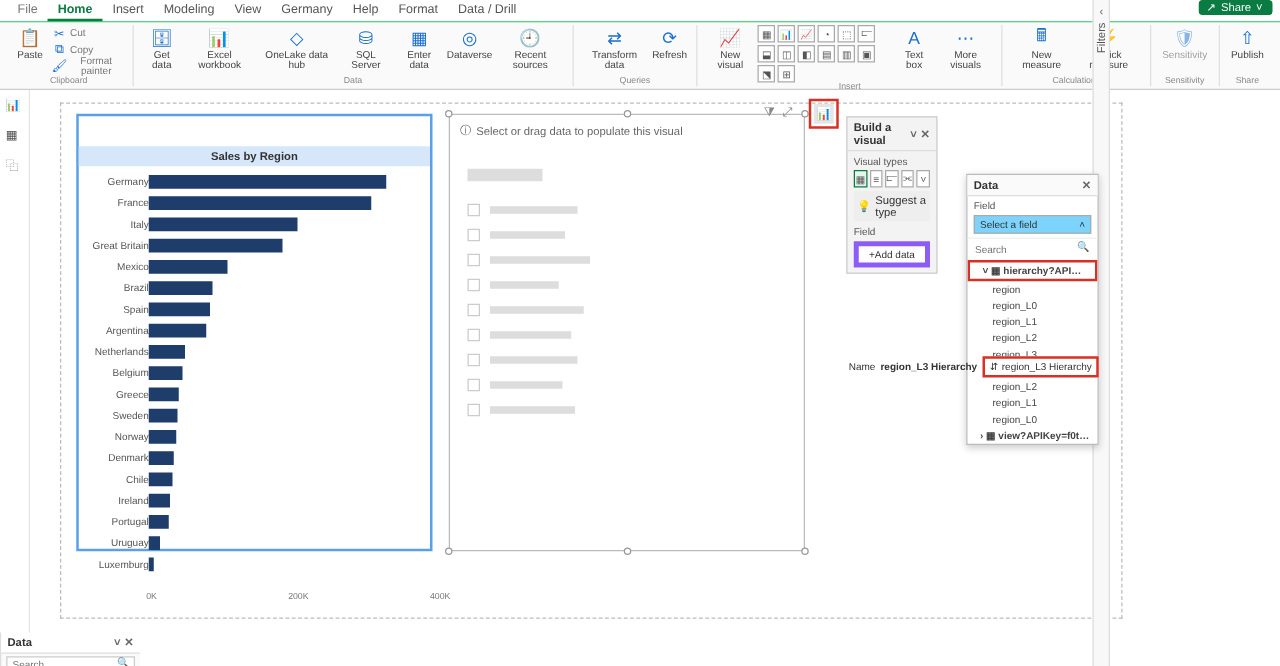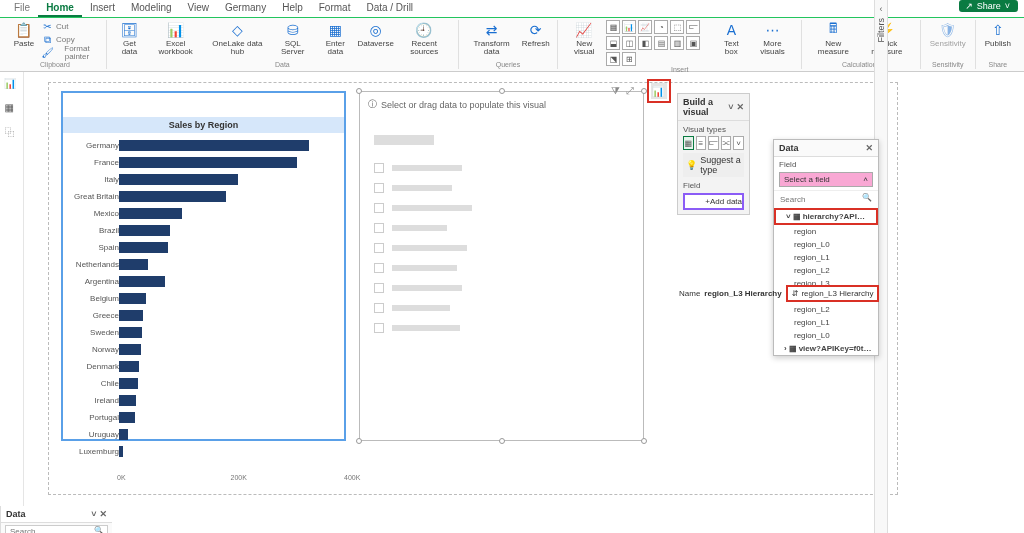--- a/index.html
+++ b/index.html
@@ -66,26 +66,26 @@
 .build-pane { position: absolute; left: 628px; top: 10px; width: 73px; background: #f3f3f3; border: 1px solid #ccc; font-size: 9px; z-index: 2; }
 .pane-header { display: flex; align-items: center; padding: 3px 5px; border-bottom: 1px solid #ddd; font-weight: 600; }
 .pane-header .spacer { flex: 1; }
 .pane-header .ic { font-size: 9px; color: #666; margin-left: 3px; cursor: pointer; }
 .pane-body { padding: 4px 5px; }
 .vis-type-row { display: flex; gap: 2px; margin-bottom: 3px; }
 .vis-type { width: 14px; height: 14px; border: 1px solid #aaa; background: #fff; font-size: 8px; display: flex; align-items: center; justify-content: center; color: #555; }
 .vis-type.active { border-color: #0a7b42; background: #e7f4ec; }
 .suggest { display: flex; align-items: center; gap: 3px; background: #eee; padding: 2px 3px; margin-bottom: 4px; cursor: pointer; }
 .field-lbl { font-size: 8px; color: #555; margin-bottom: 3px; }
-.add-data-btn { border: 2px solid #8b5cf6; background: #fff; text-align: right; padding: 2px 0; font-size: 8px; cursor: pointer; }
+.add-data-btn { border: 4px solid #8b5cf6; background: #fff; text-align: center; padding: 2px 0; font-size: 8px; cursor: pointer; }
 
 
 .data-popup { position: absolute; left: 724px; top: 56px; width: 106px; background: #fff; border: 1px solid #bbb; box-shadow: 0 2px 6px rgba(0,0,0,0.2); font-size: 9px; z-index: 5; }
 .data-popup .pane-header { background: #fafafa; }
-.select-box { border: 1px solid #aaa; background: #f9a8d4; padding: 2px 4px; margin: 3px 5px; display: flex; justify-content: space-between; align-items: center; font-size: 8px; cursor: pointer; }
+.select-box { border: 1px solid #aaa; background: #7dd3fc; padding: 2px 4px; margin: 3px 5px; display: flex; justify-content: space-between; align-items: center; font-size: 8px; cursor: pointer; }
 .dd-list { max-height: 200px; overflow-y: auto; border-top: 1px solid #eee; }
 .dd-search { padding: 2px 4px; }
 .dd-search input { width: 100%; border: none; outline: none; font-size: 8px; padding: 2px 14px 2px 2px; background: transparent; }
 .dd-search-icon { position: relative; }
 .dd-search-icon::after { content: "🔍"; position: absolute; right: 6px; top: 2px; font-size: 8px; color: #aaa; }
 .dd-item { padding: 2px 6px 2px 20px; font-size: 8px; color: #444; cursor: pointer; white-space: nowrap; overflow: hidden; text-overflow: ellipsis; }
 .dd-item.hdr { padding-left: 10px; font-weight: 600; }
 .dd-item.red-box { border: 2px solid #d93025; }
 .name-row { position: absolute; left: 630px; top: 202px; display: flex; align-items: center; gap: 4px; font-size: 8px; z-index: 6; }
 .name-row .val { font-weight: 600; white-space: nowrap; }
@@ -305,29 +305,29 @@
                 <div class="bar-fill" style="width: 23.3333%;"></div>
               </div>
             </div>
             <div class="bar-row">
               <div class="bar-label">Spain</div>
               <div class="bar-track">
                 <div class="bar-fill" style="width: 22.2222%;"></div>
               </div>
             </div>
             <div class="bar-row">
+              <div class="bar-label">Argentina</div>
+              <div class="bar-track">
+                <div class="bar-fill" style="width: 21.1111%;"></div>
+              </div>
+            </div>
+            <div class="bar-row">
               <div class="bar-label">Netherlands</div>
               <div class="bar-track">
                 <div class="bar-fill" style="width: 13.3333%;"></div>
-              </div>
-            </div>
-            <div class="bar-row">
-              <div class="bar-label">Argentina</div>
-              <div class="bar-track">
-                <div class="bar-fill" style="width: 21.1111%;"></div>
               </div>
             </div>
             <div class="bar-row">
               <div class="bar-label">Belgium</div>
               <div class="bar-track">
                 <div class="bar-fill" style="width: 12.2222%;"></div>
               </div>
             </div>
             <div class="bar-row">
               <div class="bar-label">Greece</div>

